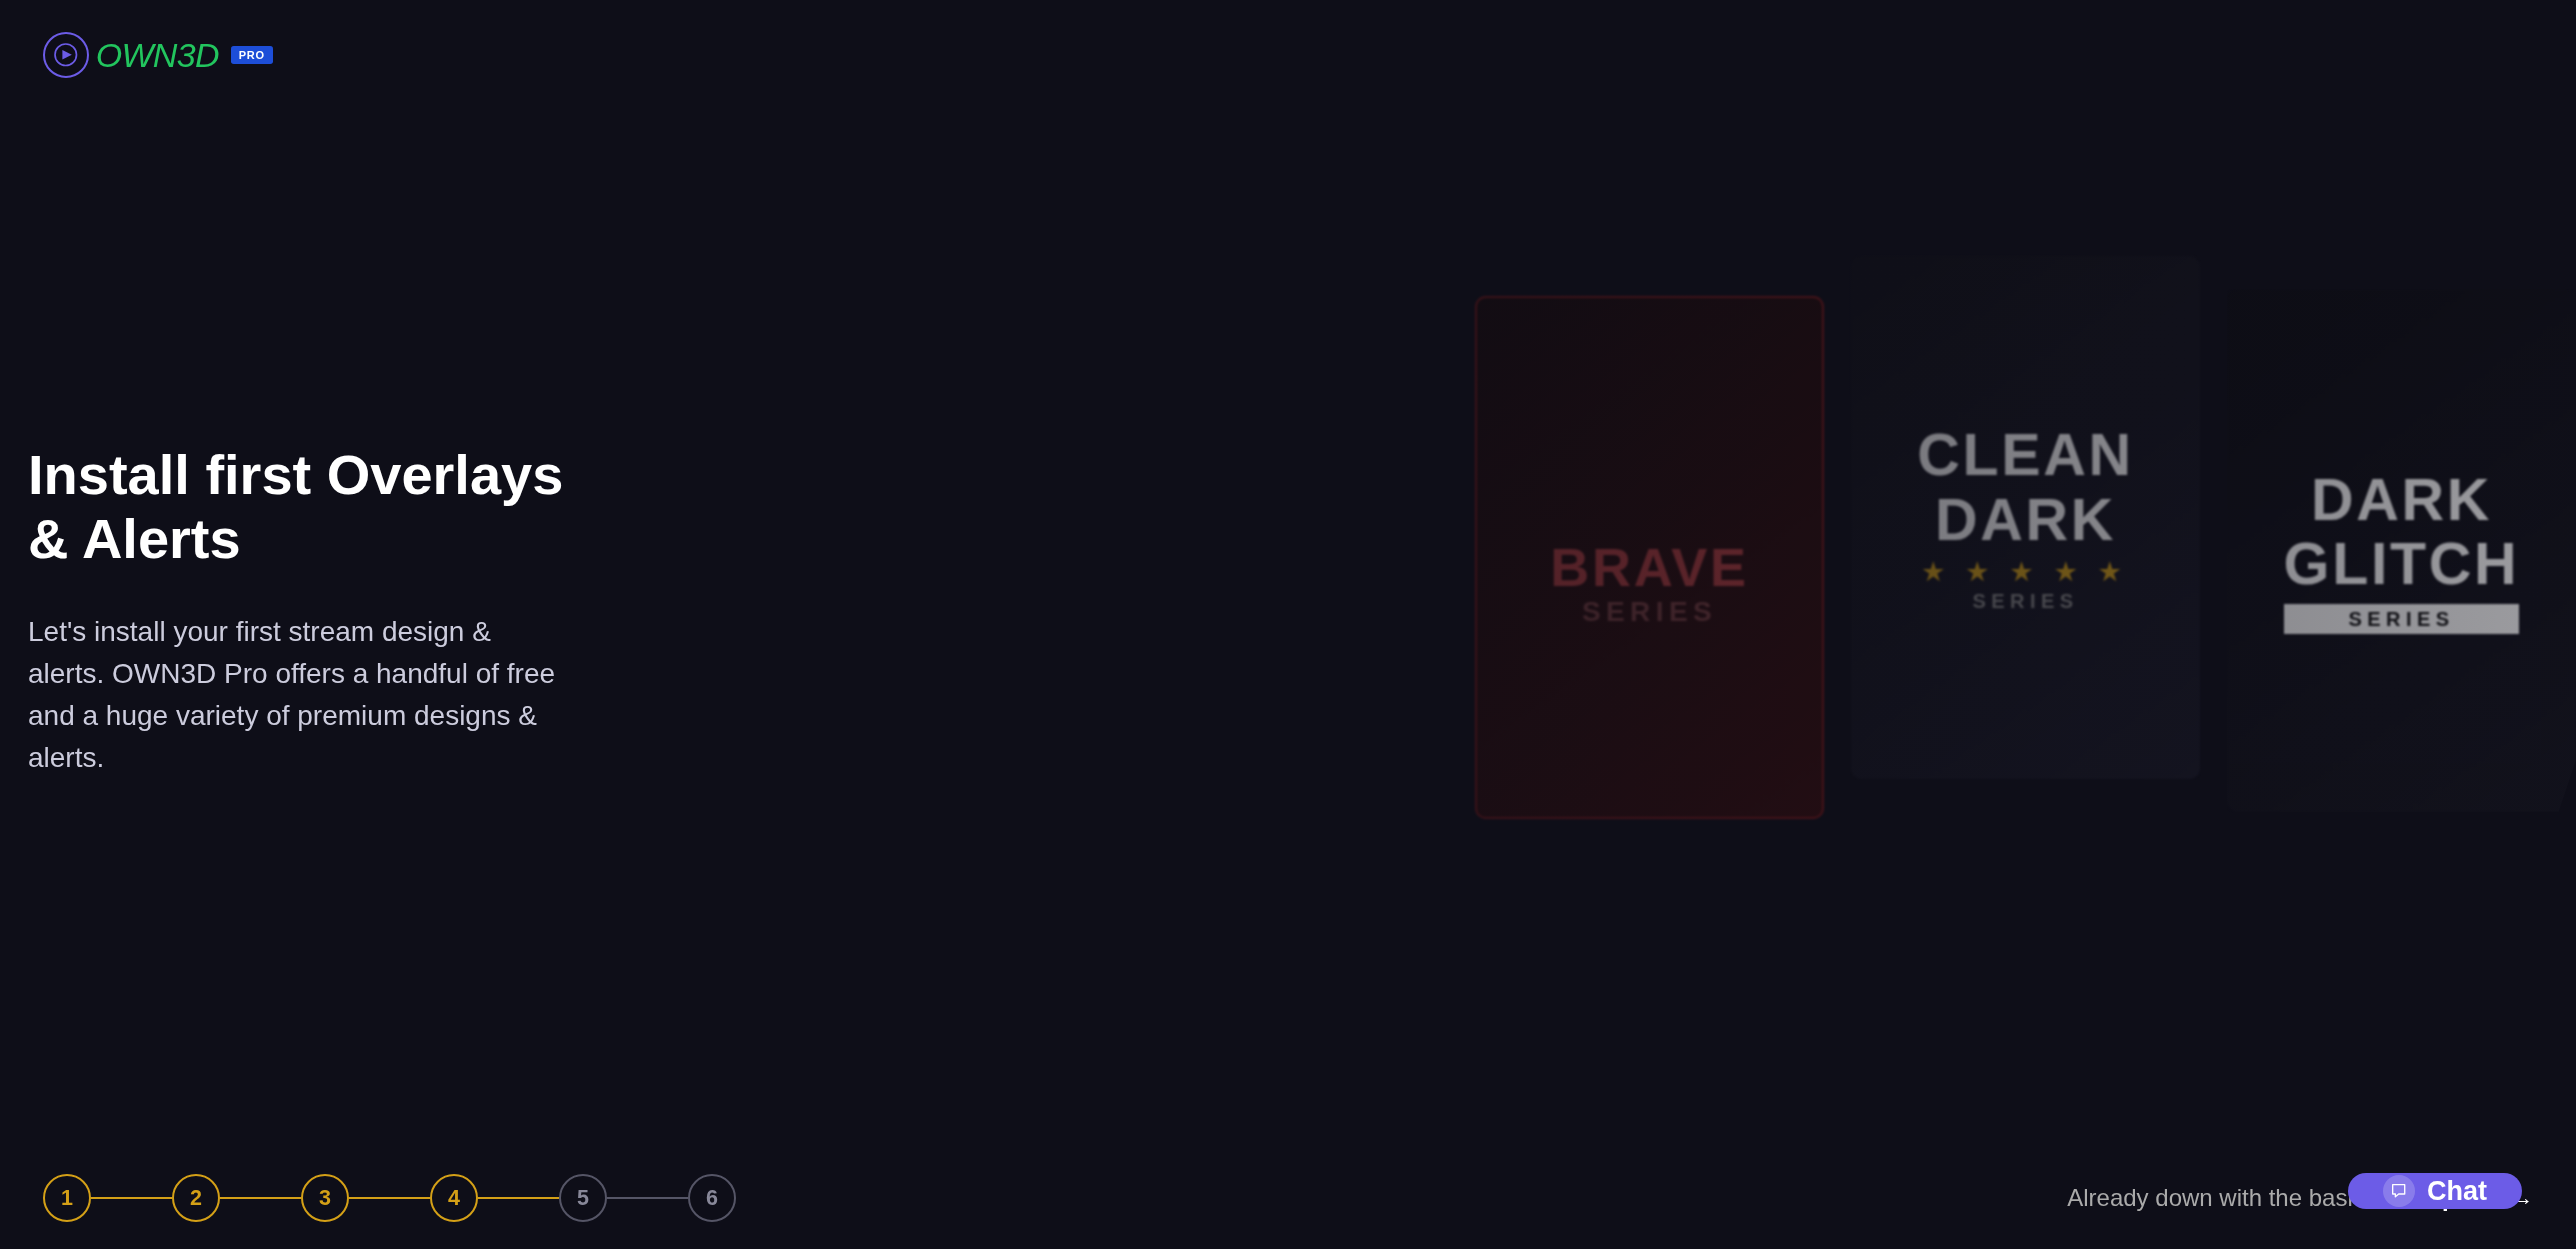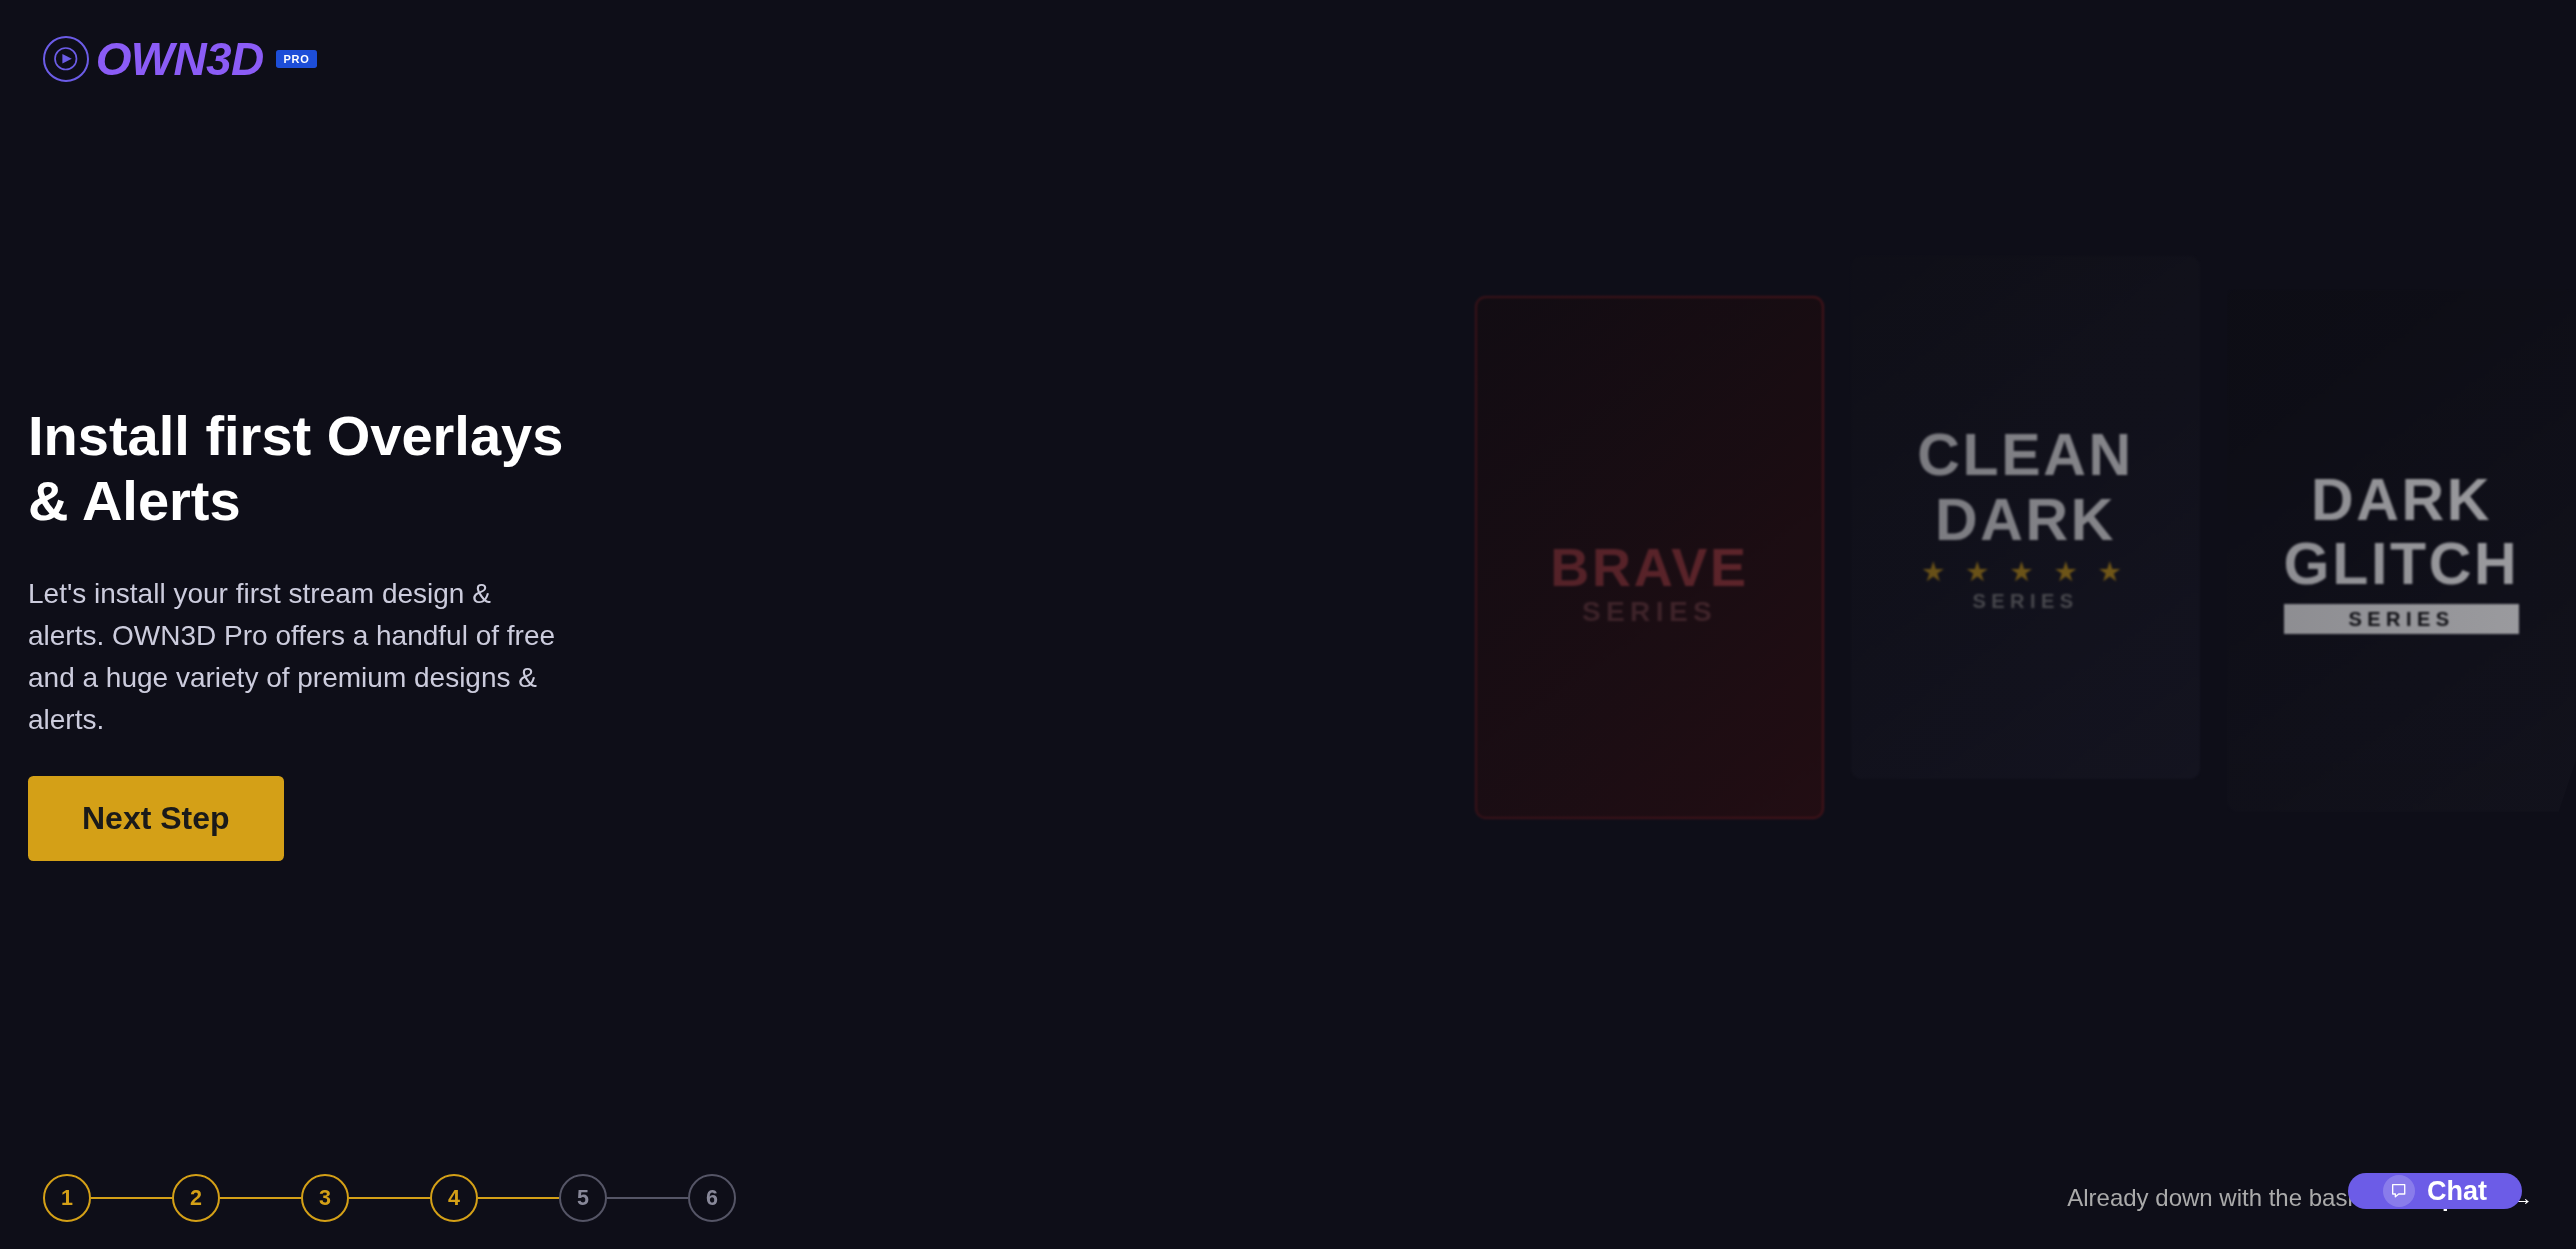--- a/index.html
+++ b/index.html
@@ -109,24 +109,24 @@
       justify-content: center;
       background: transparent;
     }
 
     .logo-icon svg {
       width: 25.5px;
       height: 25.5px;
     }
 
     .logo-text {
-      font-size: 46px;
-      font-weight: 700;
+      font-size: 34px;
+      font-weight: 400;
       letter-spacing: -0.7px;
-      color: #8b5cf6;
+      color: #22c55e;
       font-style: italic;
     }
 
     .logo-pro-badge {
       background: #1d4ed8;
       color: #ffffff;
       font-size: 11px;
       font-weight: 700;
       padding: 2.7px 8px;
       border-radius: 2.7px;
@@ -313,21 +313,20 @@
         </svg>
       </div>
       <span class="logo-text">OWN3D</span>
       <span class="logo-pro-badge">PRO</span>
     </div>
   </div>
 
   <div class="main-content">
     <h1 class="page-title">Install first Overlays &amp; Alerts</h1>
     <p class="page-description">Let's install your first stream design &amp; alerts. OWN3D Pro offers a handful of free and a huge variety of premium designs &amp; alerts.</p>
-    <button class="next-step-btn">Next Step</button>
   </div>
 
   <div class="bottom-bar">
 
     <div class="step-indicators">
       <div class="step-circle">1</div>
       <div class="step-line"></div>
       <div class="step-circle">2</div>
       <div class="step-line"></div>
       <div class="step-circle">3</div>

